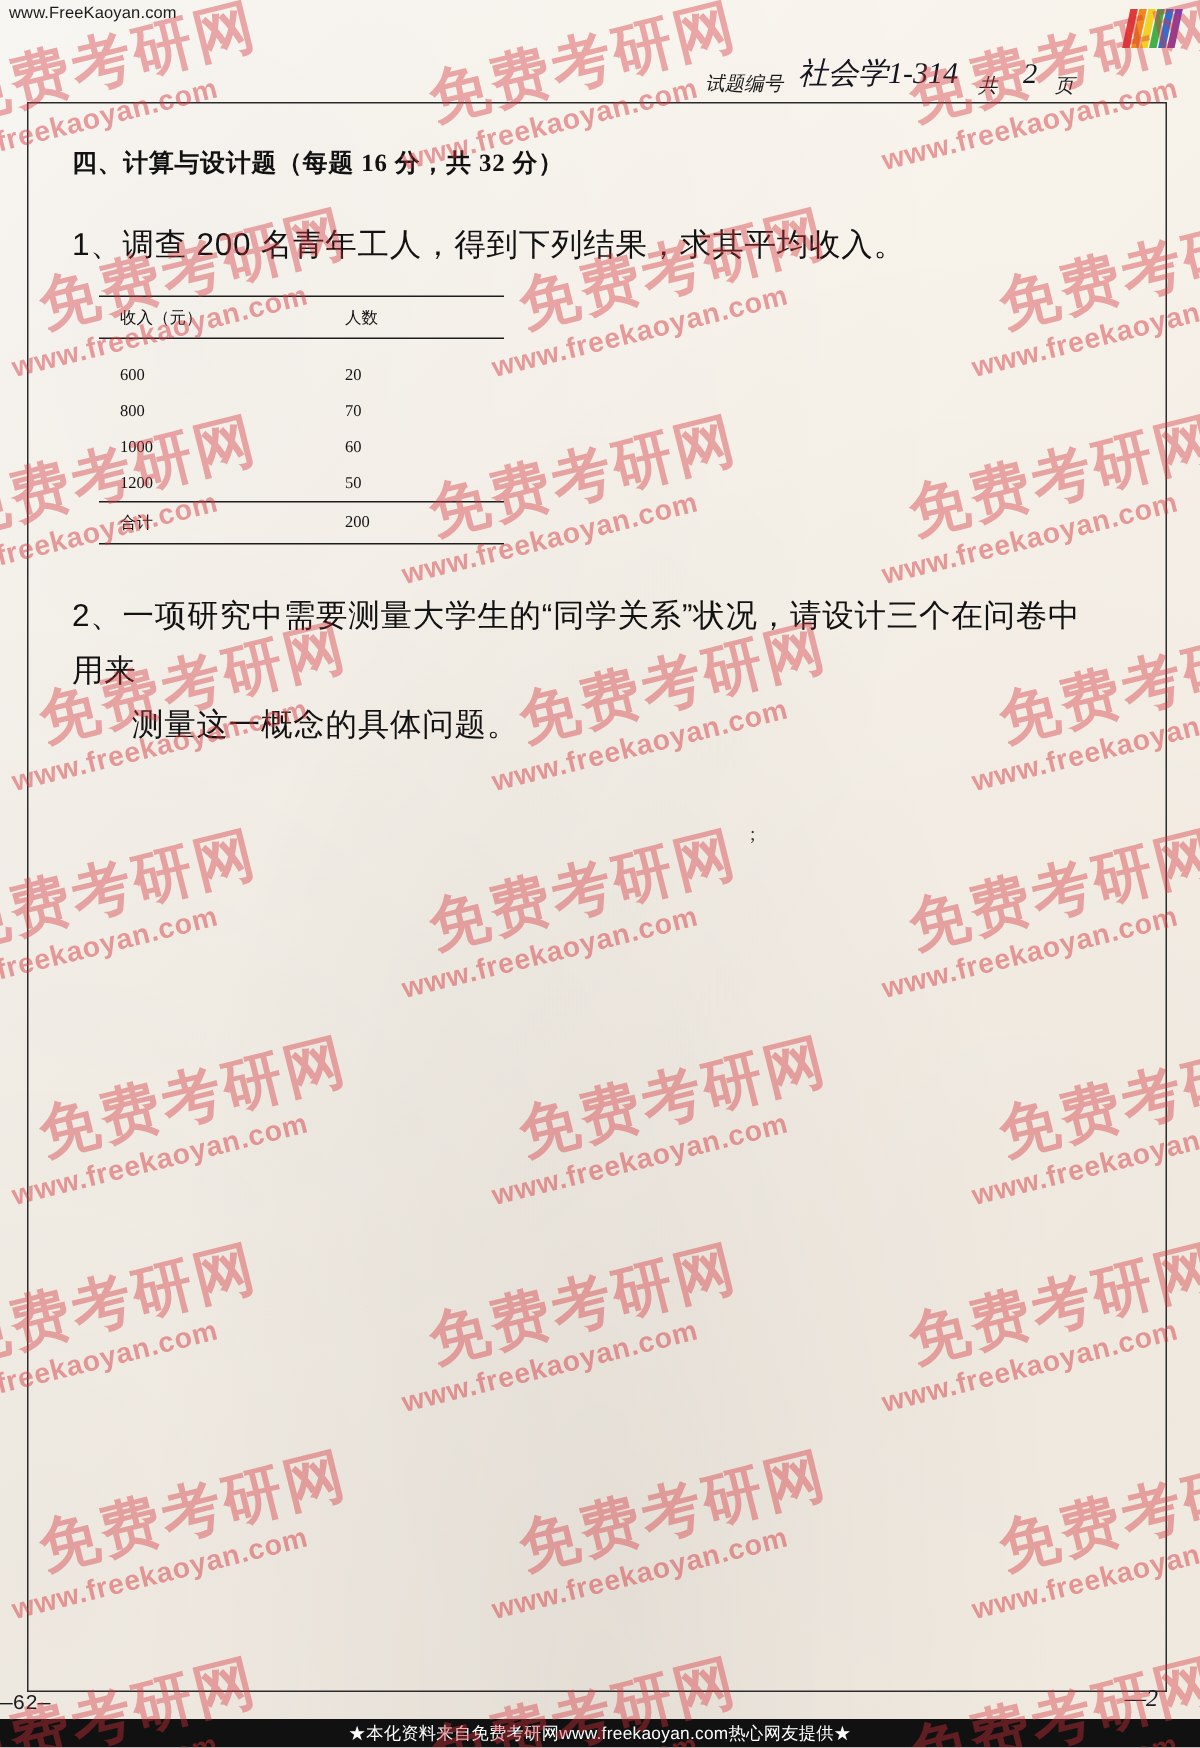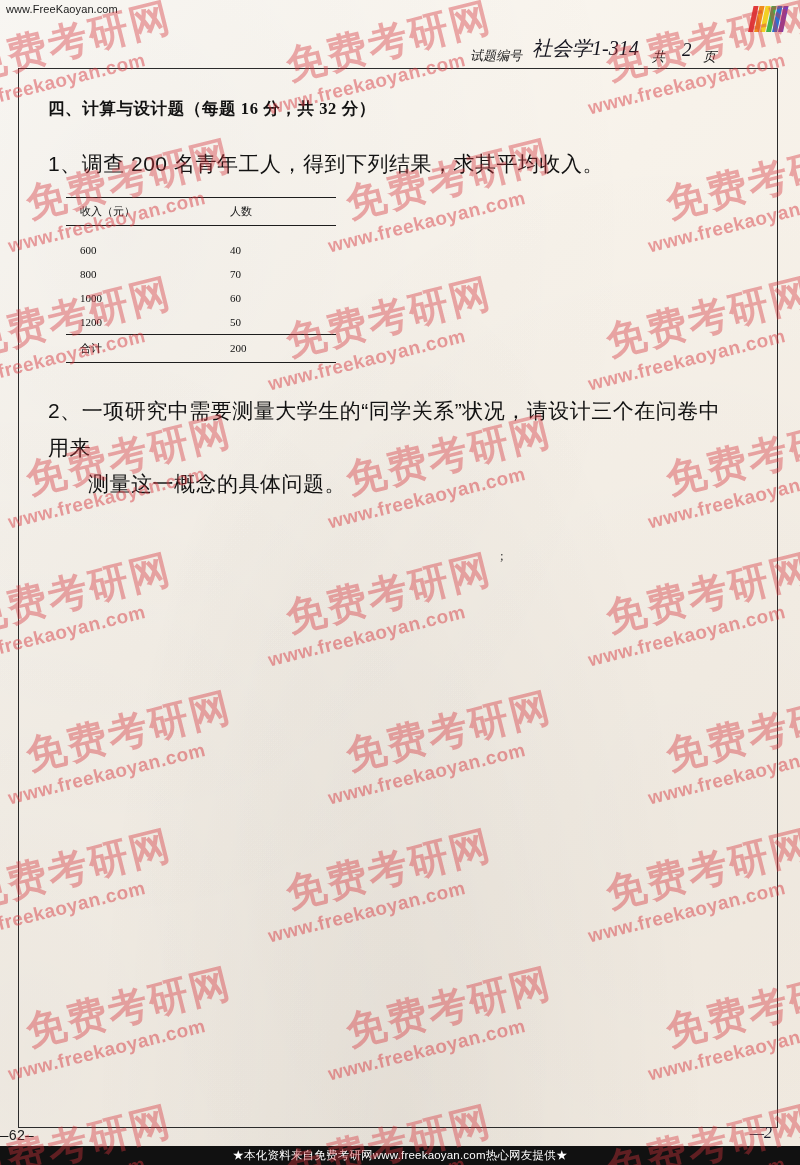--- a/index.html
+++ b/index.html
@@ -249,21 +249,21 @@
             <tr class="rule-top">
           <td class="col-a">收入（元）</td>
           <td class="col-b">人数</td>
         </tr>
         <tr class="rule-top" style="height:8px">
           <td class="col-a"></td>
           <td class="col-b"></td>
         </tr>
         <tr>
           <td class="col-a">600</td>
-          <td class="col-b">40</td>
+          <td class="col-b">20</td>
         </tr>
         <tr>
           <td class="col-a">800</td>
           <td class="col-b">70</td>
         </tr>
         <tr>
           <td class="col-a">1000</td>
           <td class="col-b">60</td>
         </tr>
         <tr class="rule-bottom">

